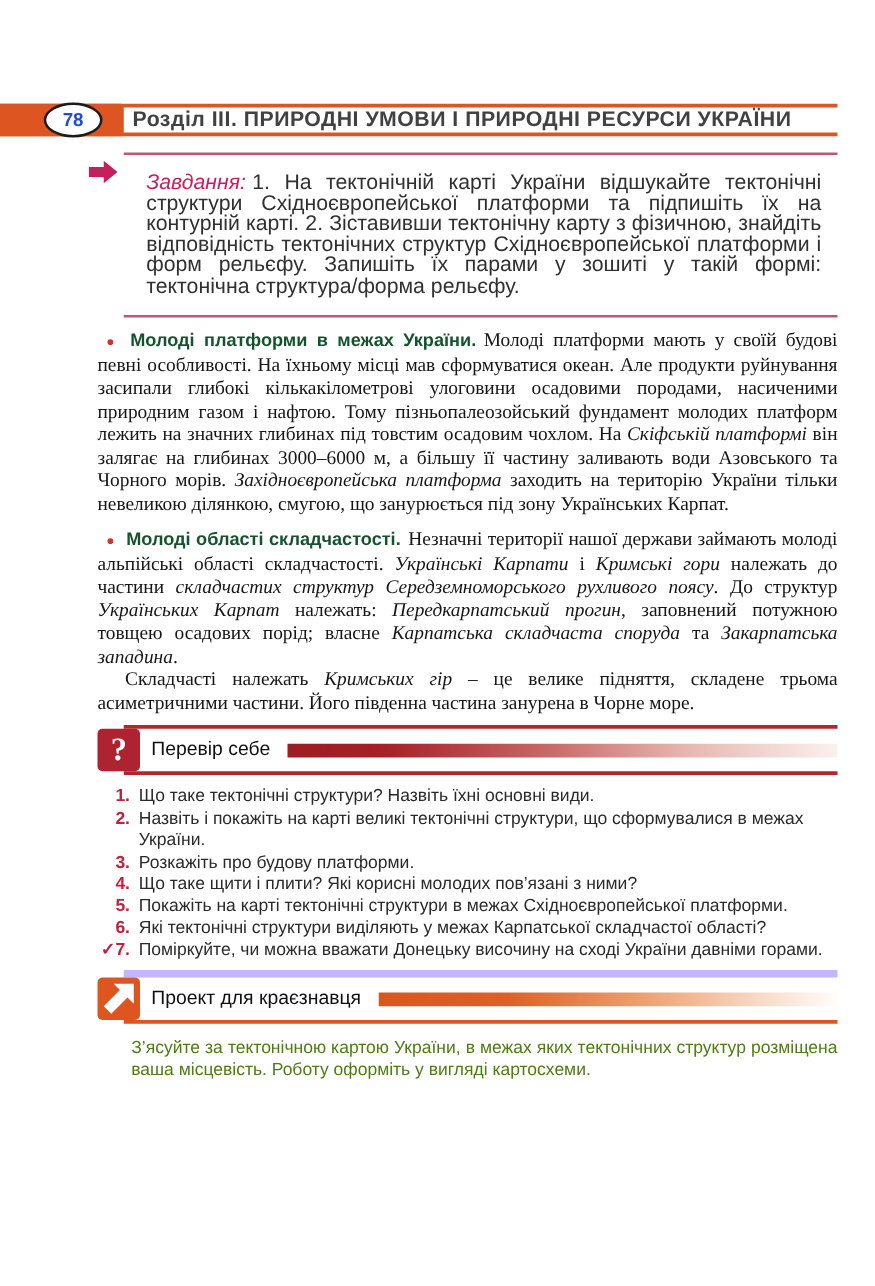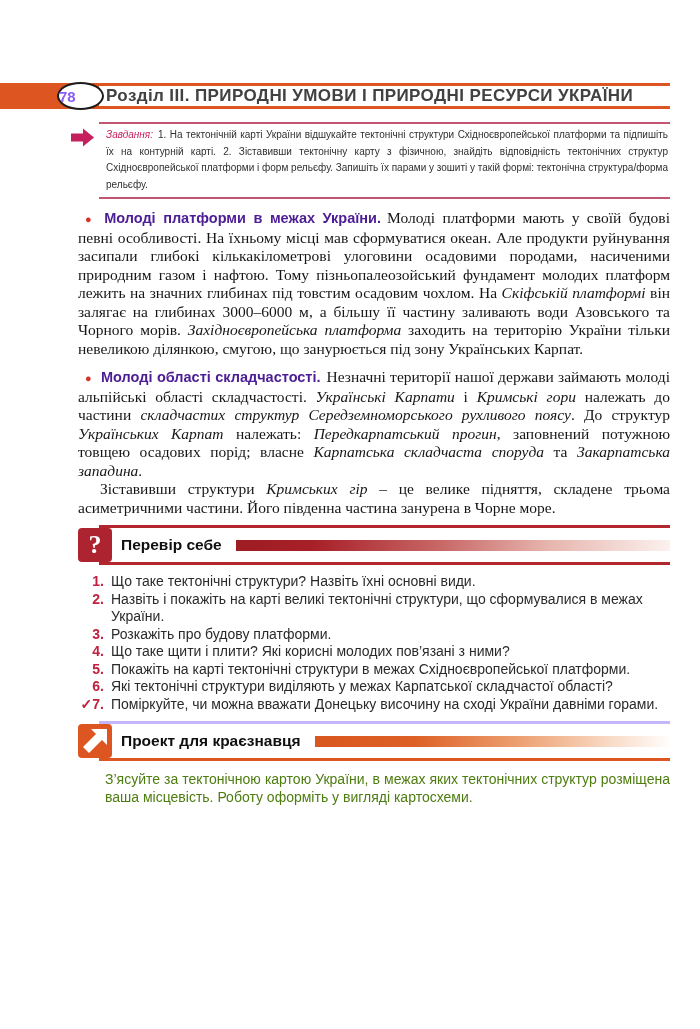--- a/index.html
+++ b/index.html
@@ -7,56 +7,56 @@
        font-family:"Liberation Sans",sans-serif;}
   .page{position:relative;width:700px;height:1029px;background:#fff;}
 
   
   .hdr{position:relative;margin-top:83px;height:26px;}
   .hdr-rule{position:absolute;left:0;width:670px;height:3px;background:#dd5520;}
   .hdr-rule.top{top:0;}
   .hdr-rule.bot{bottom:0;}
   .hdr-block{position:absolute;left:0;top:0;bottom:0;width:99px;background:#dd5520;
              border-radius:0 3px 3px 0;}
-  .hdr-oval{position:absolute;left:57px;top:-1px;width:47px;height:28px;background:#fff;
+  .hdr-oval{position:absolute;left:35px;top:-1px;width:47px;height:28px;background:#fff;
             border:2px solid #1c1c1c;border-radius:50%;display:flex;align-items:center;
-            box-sizing:border-box;
-            font-weight:bold;font-size:15px;color:#8b5cf6;}
+            justify-content:center;box-sizing:border-box;
+            font-weight:bold;font-size:15px;color:#1d4ed8;}
   .hdr-title{position:absolute;left:106px;top:0;bottom:0;display:flex;align-items:center;
              font-size:17px;font-weight:bold;letter-spacing:.4px;color:#414141;}
 
   
   .task{position:relative;margin:13px 30px 0 99px;border-top:2px solid #c25672;
         border-bottom:2px solid #c25672;padding:3px 2px 4px 7px;box-sizing:border-box;}
-  .task p{margin:0;font-size:10px;line-height:16.5px;color:#303030;text-align:justify;}
+  .task p{margin:11px;font-size:17px;line-height:16.5px;color:#303030;text-align:justify;}
   .task-label{color:#c51f5d;font-style:italic;margin-right:5px;}
   .task-arrow{position:absolute;left:-28px;top:4px;width:24px;height:19px;}
 
   
   .sec{margin:10px 30px 0 78px;font-family:"Liberation Serif",serif;font-size:15.5px;
        line-height:18.5px;color:#161616;text-align:justify;}
   .sec p{margin:0;}
   .sec .bullet{color:#d63227;font-size:11px;margin:0 9px 0 7px;}
   .sec .sec-h{font-family:"Liberation Sans",sans-serif;font-weight:bold;font-size:14.5px;
-              color:#4c1d95;margin-right:6px;}
+              color:#14532d;margin-right:6px;}
   .sec p.indent{text-indent:22px;}
   .sec + .task{margin-top:8px;}
 
   
   .band{position:relative;margin:8px 30px 0 99px;height:34px;display:flex;
         align-items:center;}
   .band.red{border-top:3px solid #b2262e;border-bottom:3px solid #b2262e;}
-  .band.orange{border-top:3px solid #c4b5fd;border-bottom:3px solid #dd5520;}
+  .band.orange{border-top:6px solid #c4b5fd;border-bottom:3px solid #dd5520;}
   .band .sq{position:absolute;left:-21px;top:0;width:34px;height:34px;border-radius:4px;
             display:flex;align-items:center;justify-content:center;}
   .band.red .sq{background:#ae2330;}
   .band.orange .sq{background:#dd5520;}
   .sq .qmark{color:#fff;font-family:"Liberation Serif",serif;font-weight:bold;
              font-size:26px;line-height:1;}
-  .band-title{margin-left:22px;font-weight:bold;font-size:15.5px;color:#101010;
+  .band-title{margin-left:22px;font-weight:normal;font-size:15.5px;color:#101010;
               white-space:nowrap;}
   .grad{flex:1;height:11px;margin-left:14px;}
   .grad.red{background:linear-gradient(90deg,#9e1c23 0%,#a82028 18%,#c96a69 48%,#e7b5ae 72%,#fbf1ee 100%);}
   .grad.orange{background:linear-gradient(90deg,#d9571f 0%,#dd6026 28%,#eda173 58%,#f8d8c2 82%,#fffdfc 100%);}
 
   
   .qlist{margin:8px 30px 0 74px;font-size:14px;line-height:17.5px;color:#2a2a2a;}
   .qrow{display:flex;}
   .qnum{min-width:30px;width:30px;text-align:right;font-weight:bold;color:#c2203e;}
   .qtext{margin-left:7px;flex:1;}
@@ -90,21 +90,21 @@
     <p><i class="task-label">Завдання:</i><span>1. На тектонічній карті України відшукайте тектонічні структури Східноєвропейської платформи та підпишіть їх на контурній карті. 2. Зіставивши тектонічну карту з фізичною, знайдіть відповідність тектонічних структур Східноєвропейської платформи і форм рельєфу. Запишіть їх парами у зошиті у такій формі: тектонічна структура/форма рельєфу.</span></p>
   </div>
 
   <div class="sec">
     <p><span class="bullet">●</span><span class="sec-h">Молоді платформи в межах України.</span><span><span>Молоді платформи мають у своїй будові певні особливості. На їхньому місці мав сформуватися океан. Але продукти руйнування засипали глибокі кількакілометрові улоговини осадовими породами, насиченими природним газом і нафтою. Тому пізньопалеозойський фундамент молодих платформ лежить на значних глибинах під товстим осадовим чохлом. На </span><i>Скіфській платформі</i><span> він залягає на глибинах 3000–6000 м, а більшу її частину заливають води Азовського та Чорного морів. </span><i>Західноєвропейська платформа</i><span> заходить на територію України тільки невеликою ділянкою, смугою, що занурюється під зону Українських Карпат.</span></span></p>
   </div>
 
 
   <div class="sec">
     <p><span class="bullet">●</span><span class="sec-h">Молоді області складчастості.</span><span><span>Незначні території нашої держави займають молоді альпійські області складчастості. </span><i>Українські Карпати</i><span> і </span><i>Кримські гори</i><span> належать до частини </span><i>складчастих структур Середземноморського рухливого поясу</i><span>. До структур </span><i>Українських Карпат</i><span> належать: </span><i>Передкарпатський прогин</i><span>, заповнений потужною товщею осадових порід; власне </span><i>Карпатська складчаста споруда</i><span> та </span><i>Закарпатська западина</i><span>.</span></span></p>
-    <p class="indent"><span>Зіставивши структури </span><i>Кримських гір</i><span> – це велике підняття, складене трьома асиметричними частини. Його південна частина занурена в Чорне море.</span></p>
+    <p class="indent"><span>Складчасті належать </span><i>Кримських гір</i><span> – це велике підняття, складене трьома асиметричними частини. Його південна частина занурена в Чорне море.</span></p>
   </div>
 
 
   <div class="band red">
     <div class="sq">
       <span class="qmark">?</span>
     </div>
     <span class="band-title">Перевір себе</span>
     <div class="grad red"></div>
   </div>

